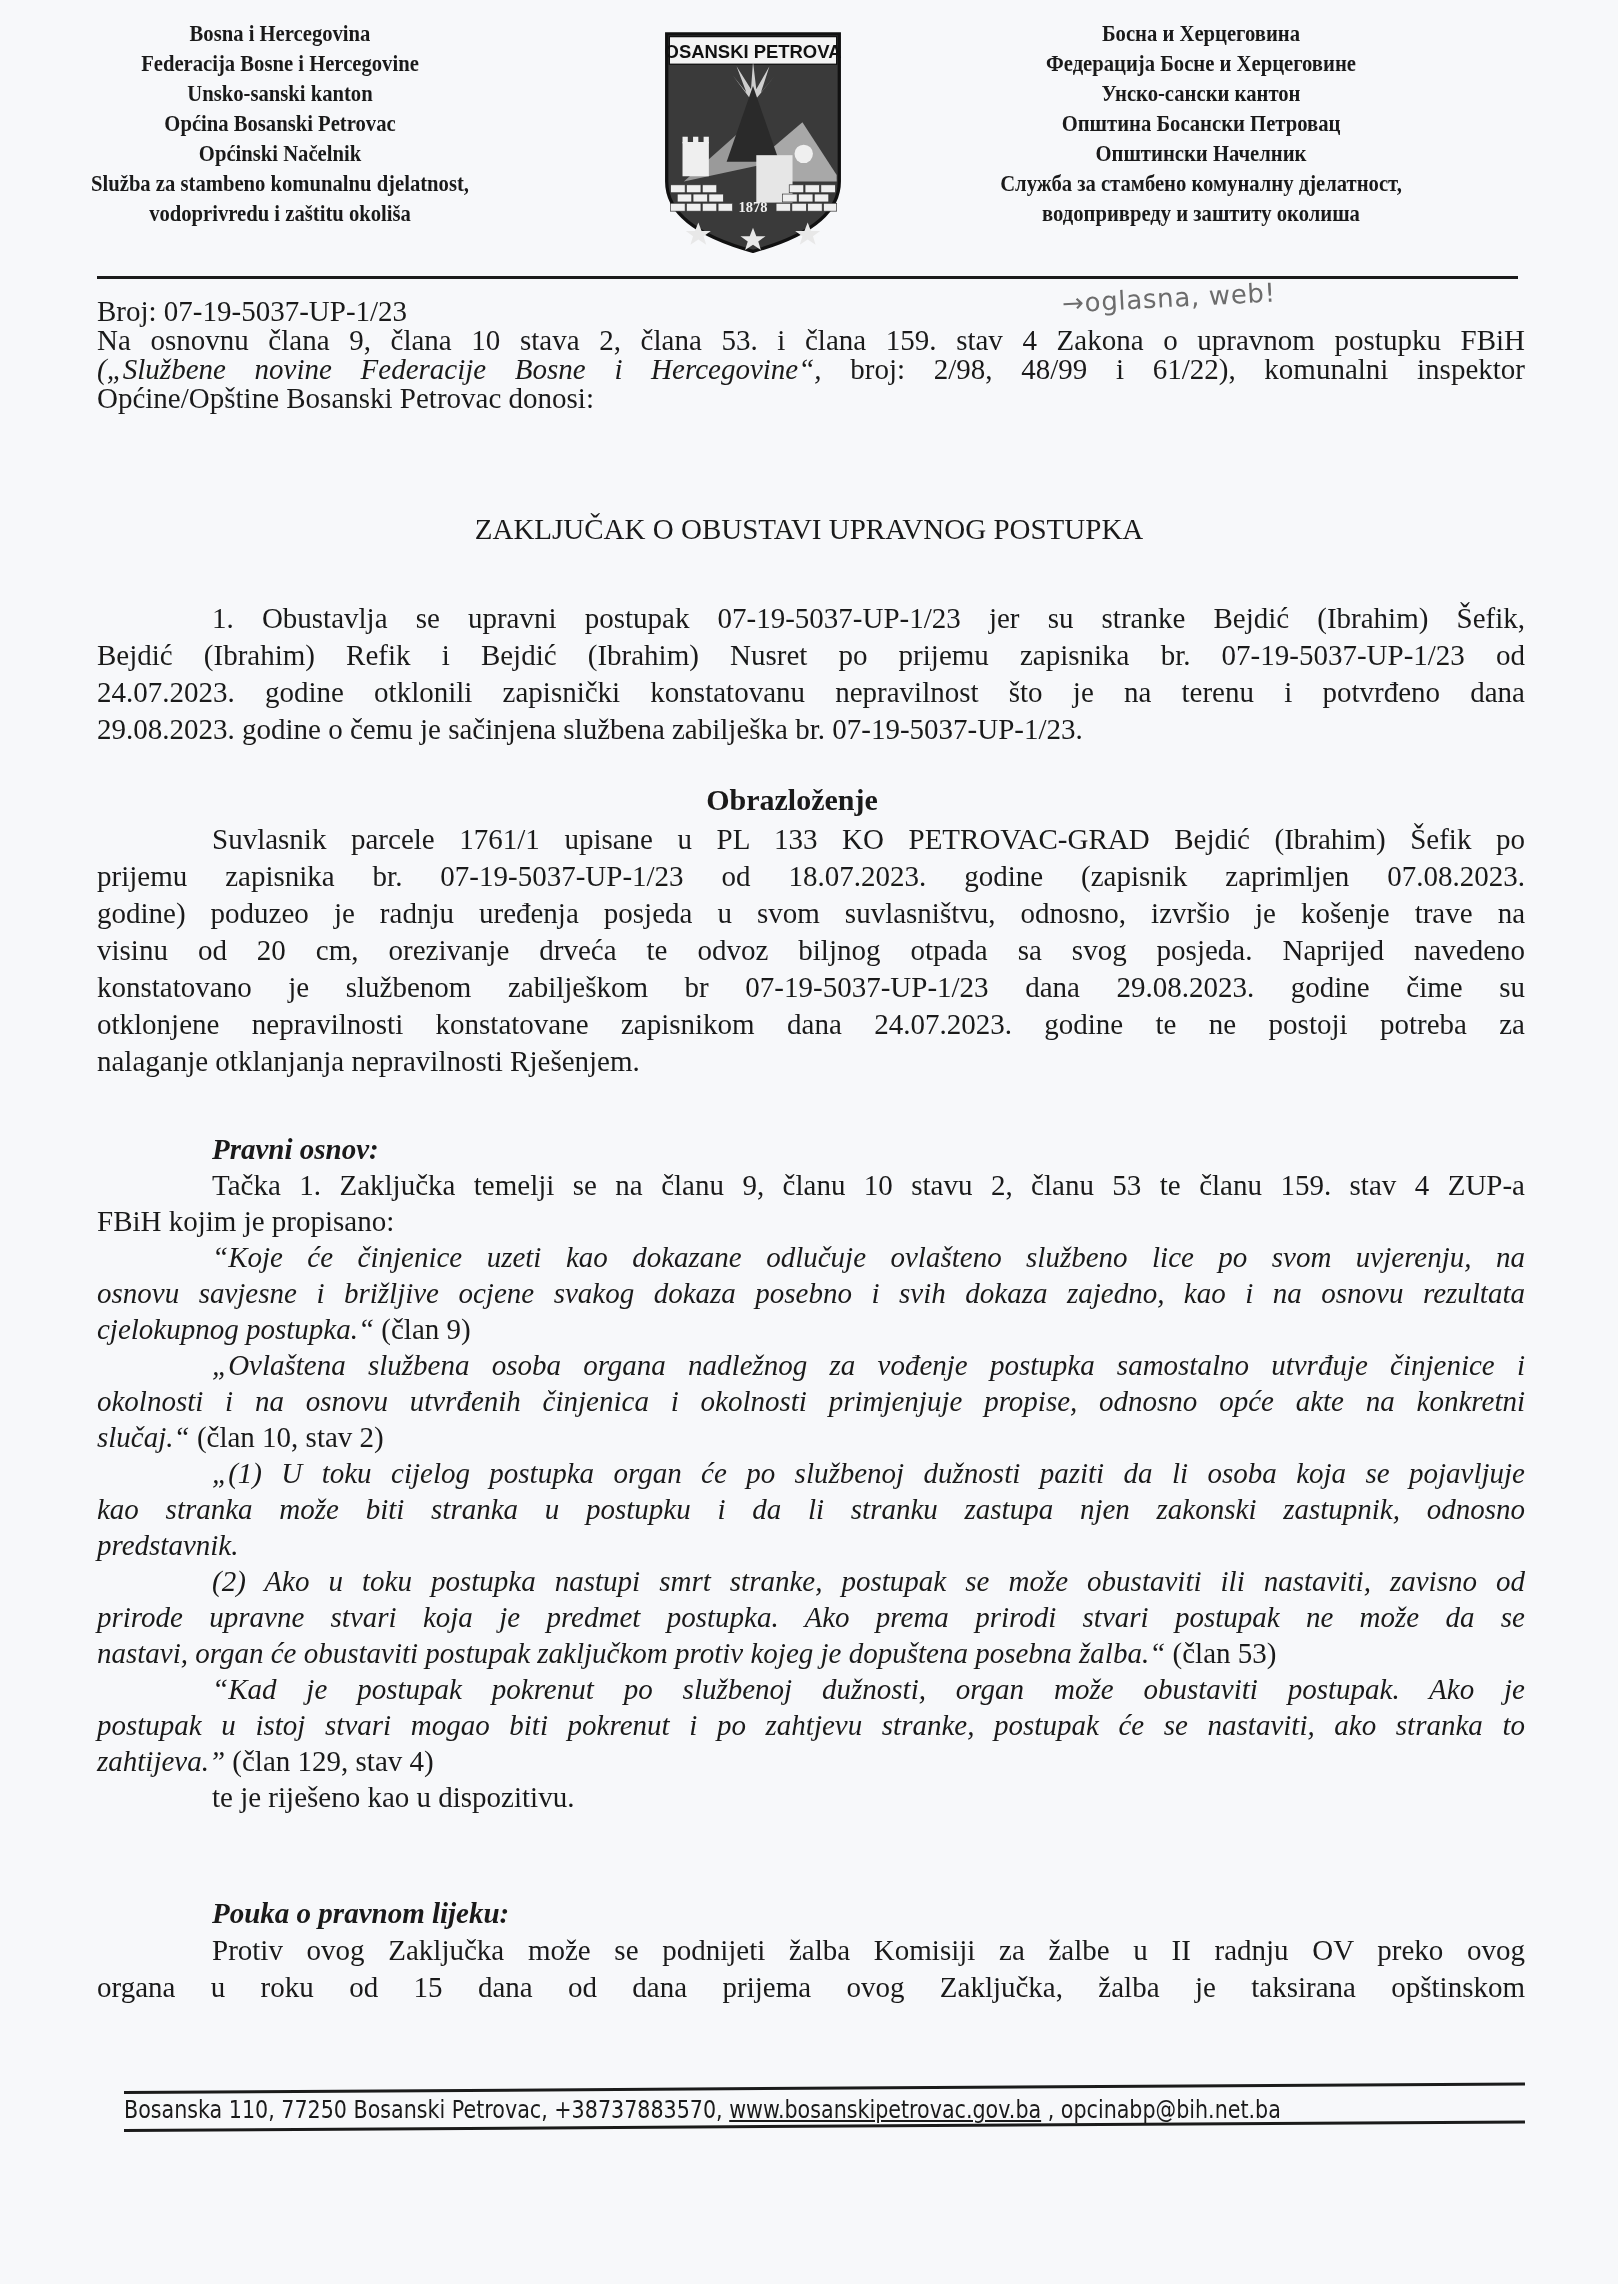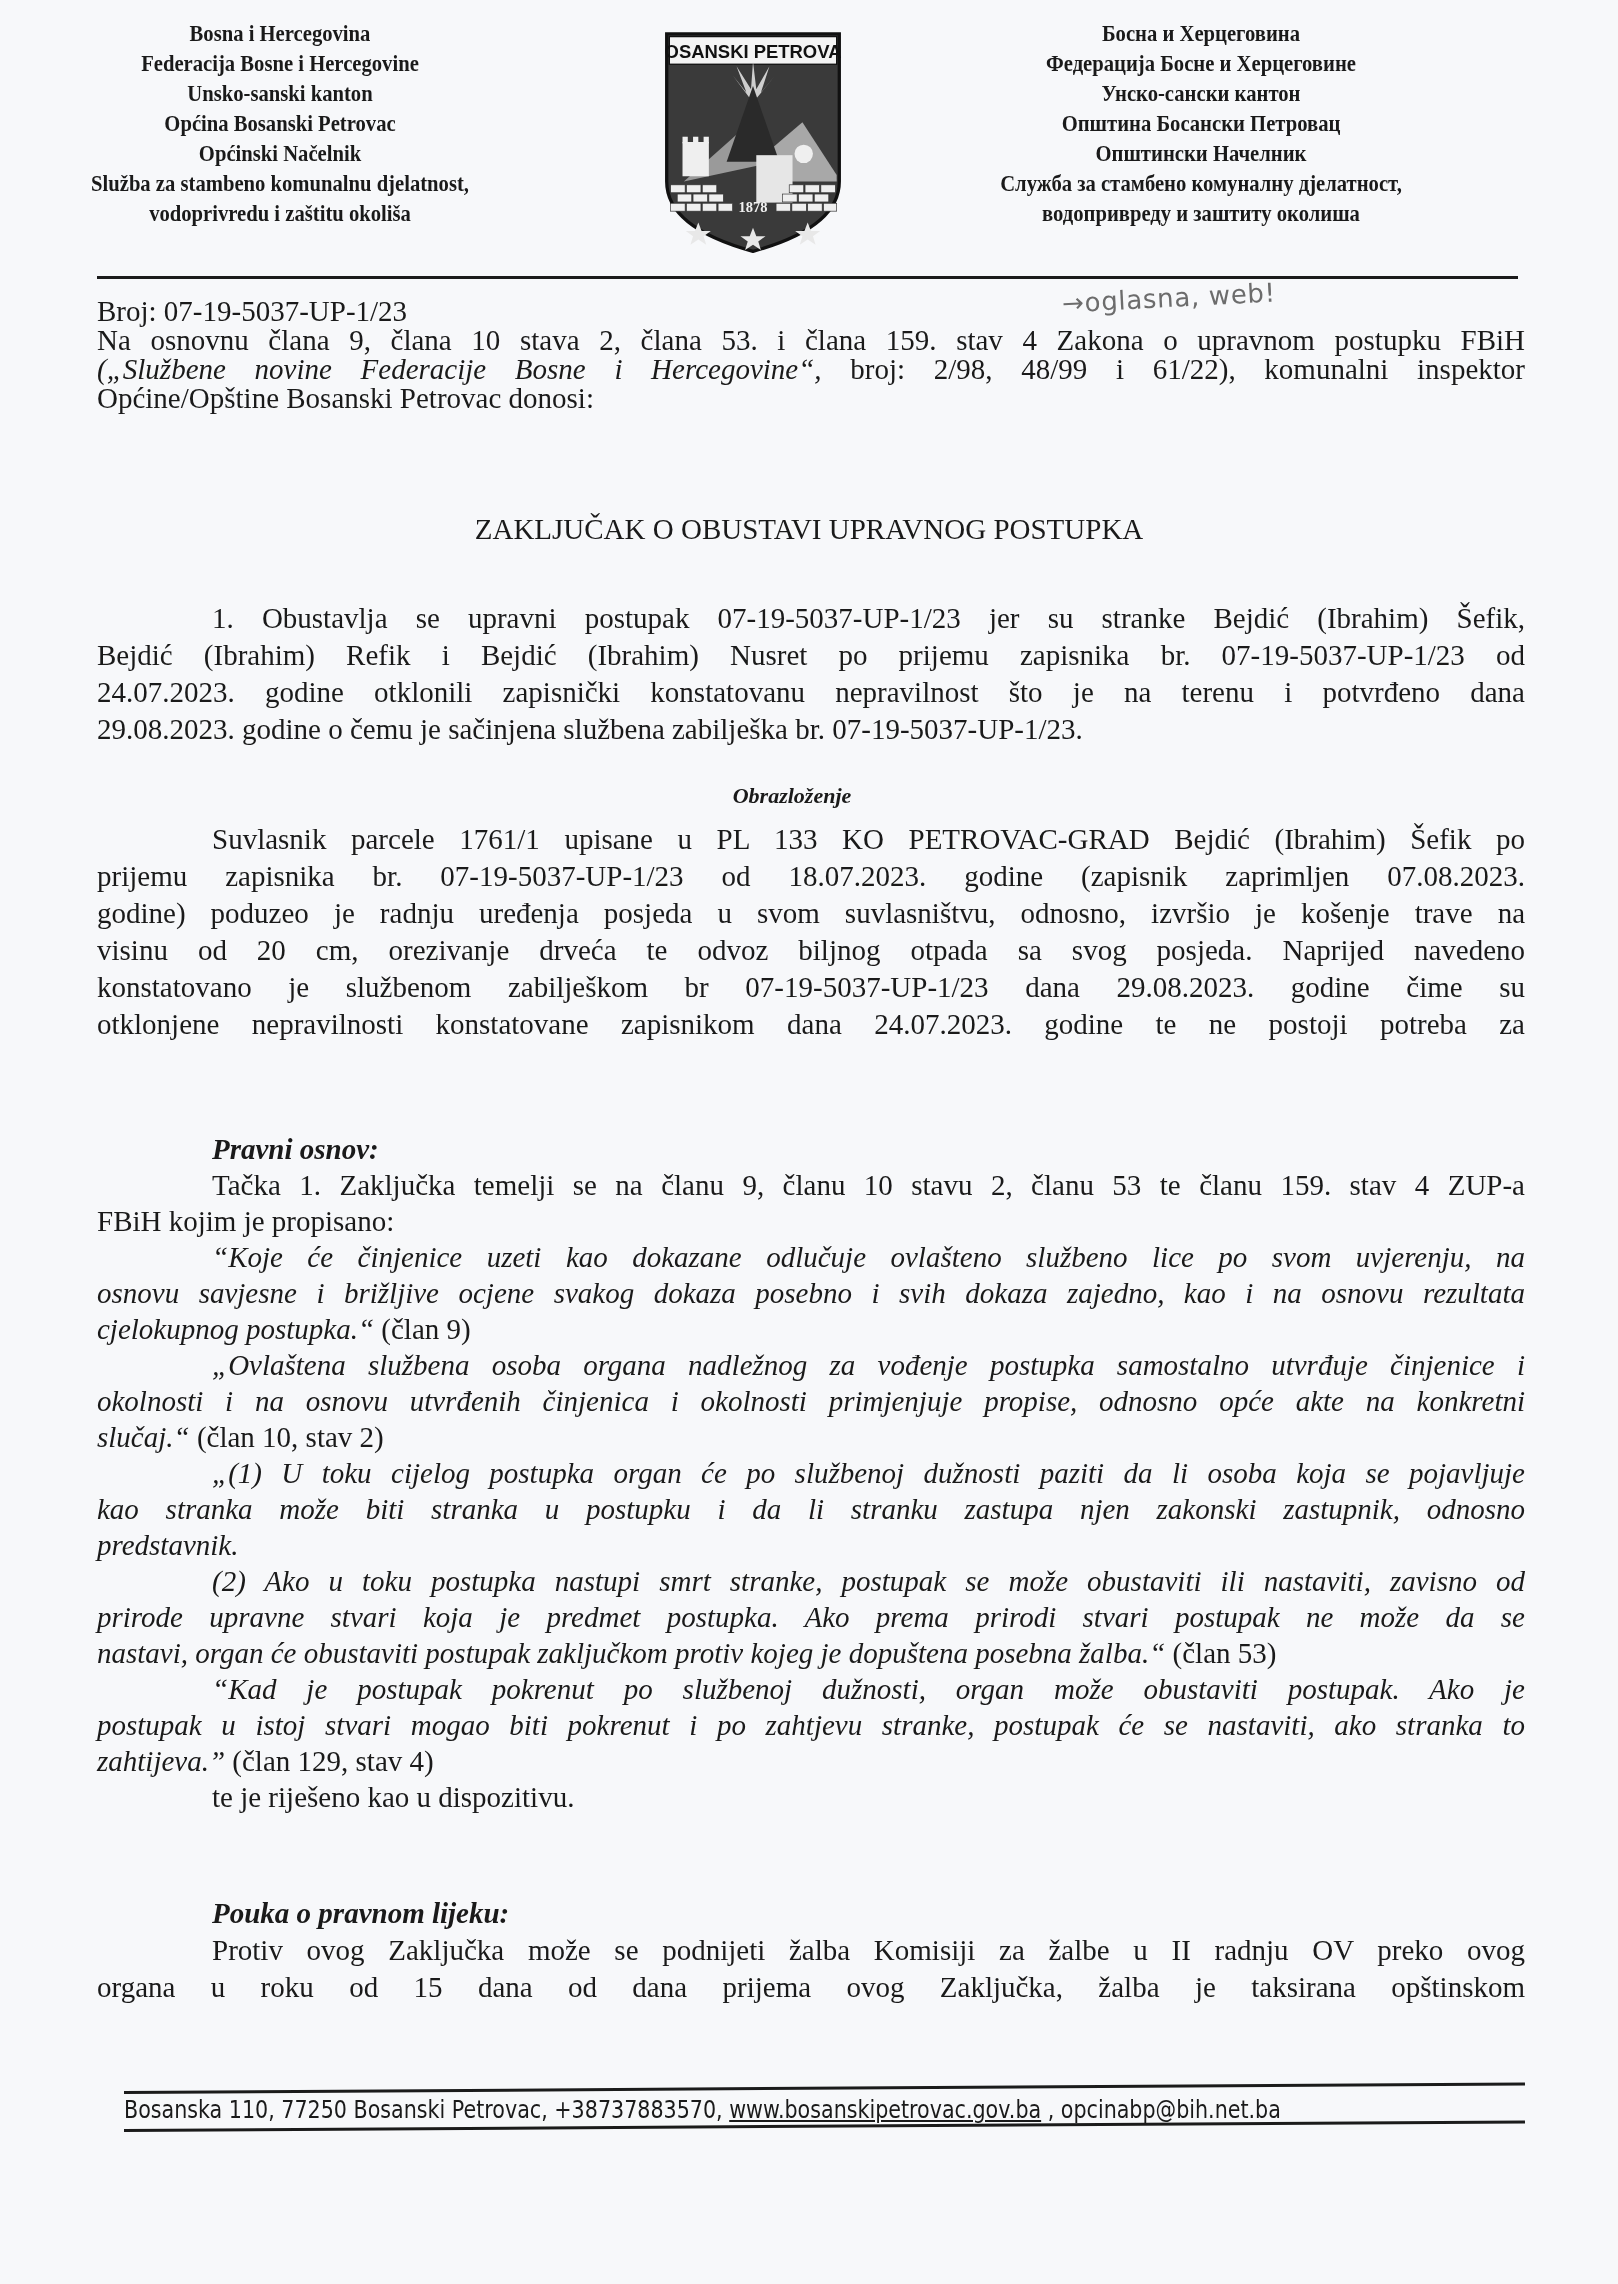--- a/index.html
+++ b/index.html
@@ -42,21 +42,21 @@
   .just { text-align: justify; text-align-last: justify; white-space: normal; }
   .indent { padding-left: 118px; }
 
   .title {
     position: absolute; left: 0; width: 1618px; top: 513px;
     text-align: center; font-weight: normal; font-size: 29px;
     letter-spacing: 0px;
   }
   .subhead-center {
     position: absolute; left: 0; width: 1584px; top: 783px;
-    text-align: center; font-weight: bold; font-style: italic; font-size: 22px;
+    text-align: center; font-weight: bold; font-size: 30px;
   }
   .subhead {
     font-weight: bold; font-style: italic; 
     text-decoration-thickness: 2.6px; text-underline-offset: 4px;
   }
   .subhead-nou { font-weight: bold; font-style: italic; }
   .it { font-style: italic; }
 
   
   .rule-foot1 {
@@ -187,20 +187,21 @@
 
   <div class="subhead-center">Obrazloženje</div>
 
   <div class="body-text" style="top:821px; line-height:37px;">
     <div class="line just" style="padding-left:115px">Suvlasnik parcele 1761/1 upisane u PL 133 KO PETROVAC-GRAD  Bejdić (Ibrahim) Šefik po</div>
     <div class="line just">prijemu zapisnika br. 07-19-5037-UP-1/23 od 18.07.2023. godine (zapisnik zaprimljen 07.08.2023.</div>
     <div class="line just">godine) poduzeo je radnju uređenja posjeda u svom suvlasništvu, odnosno, izvršio je košenje trave na</div>
     <div class="line just">visinu od 20 cm, orezivanje drveća te  odvoz biljnog otpada sa svog posjeda. Naprijed navedeno</div>
     <div class="line just">konstatovano je službenom zabilješkom br 07-19-5037-UP-1/23 dana 29.08.2023. godine čime su</div>
     <div class="line just">otklonjene nepravilnosti konstatovane zapisnikom dana 24.07.2023. godine te ne postoji potreba za</div>
+    <div class="line">nalaganje otklanjanja nepravilnosti Rješenjem.</div>
   </div>
 
   <div class="body-text" style="top:1131px; line-height:36px;">
     <div class="line" style="padding-left:115px"><span class="subhead">Pravni osnov:</span></div>
     <div class="line just" style="padding-left:115px">Tačka 1. Zaključka temelji se na članu 9, članu 10 stavu 2, članu 53 te članu 159. stav 4 ZUP-a</div>
     <div class="line">FBiH kojim je propisano:</div>
 
     <div class="line just it" style="padding-left:115px">“Koje će činjenice uzeti kao dokazane odlučuje ovlašteno službeno lice po svom uvjerenju, na</div>
     <div class="line just it">osnovu savjesne i brižljive ocjene svakog dokaza posebno i svih dokaza zajedno, kao i na osnovu rezultata</div>
     <div class="line"><span class="it">cjelokupnog postupka.“</span><span> (član 9)</span></div>

